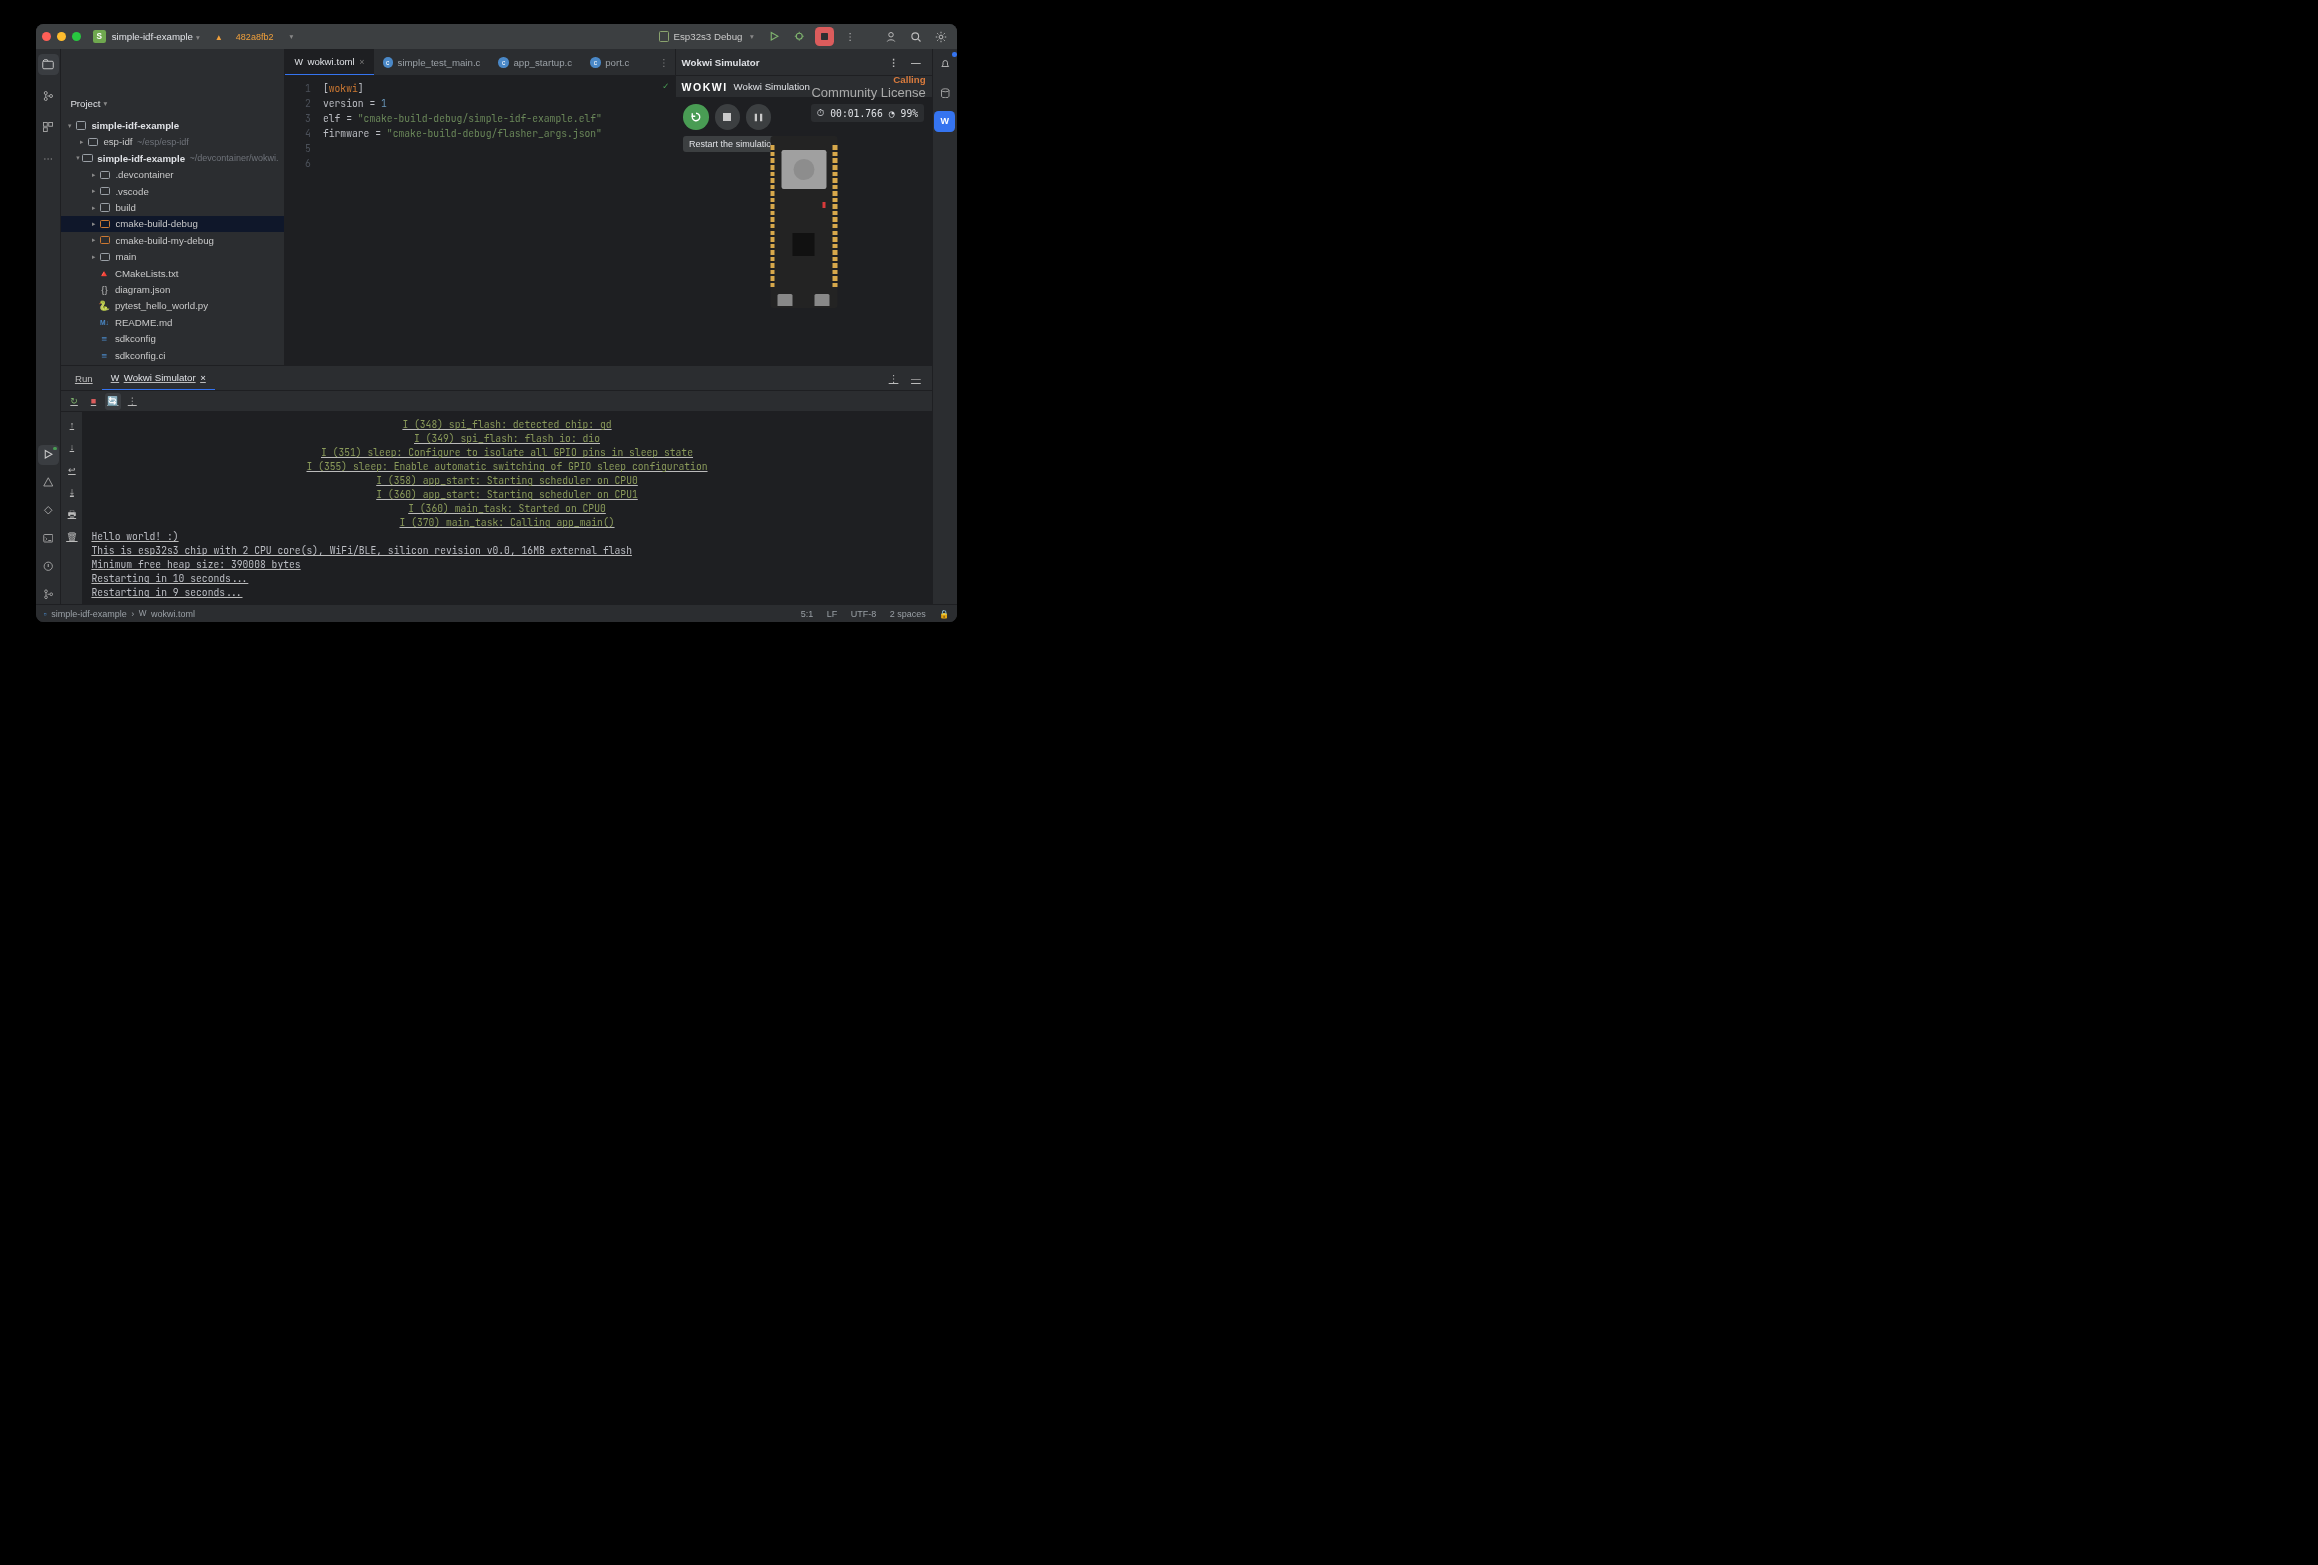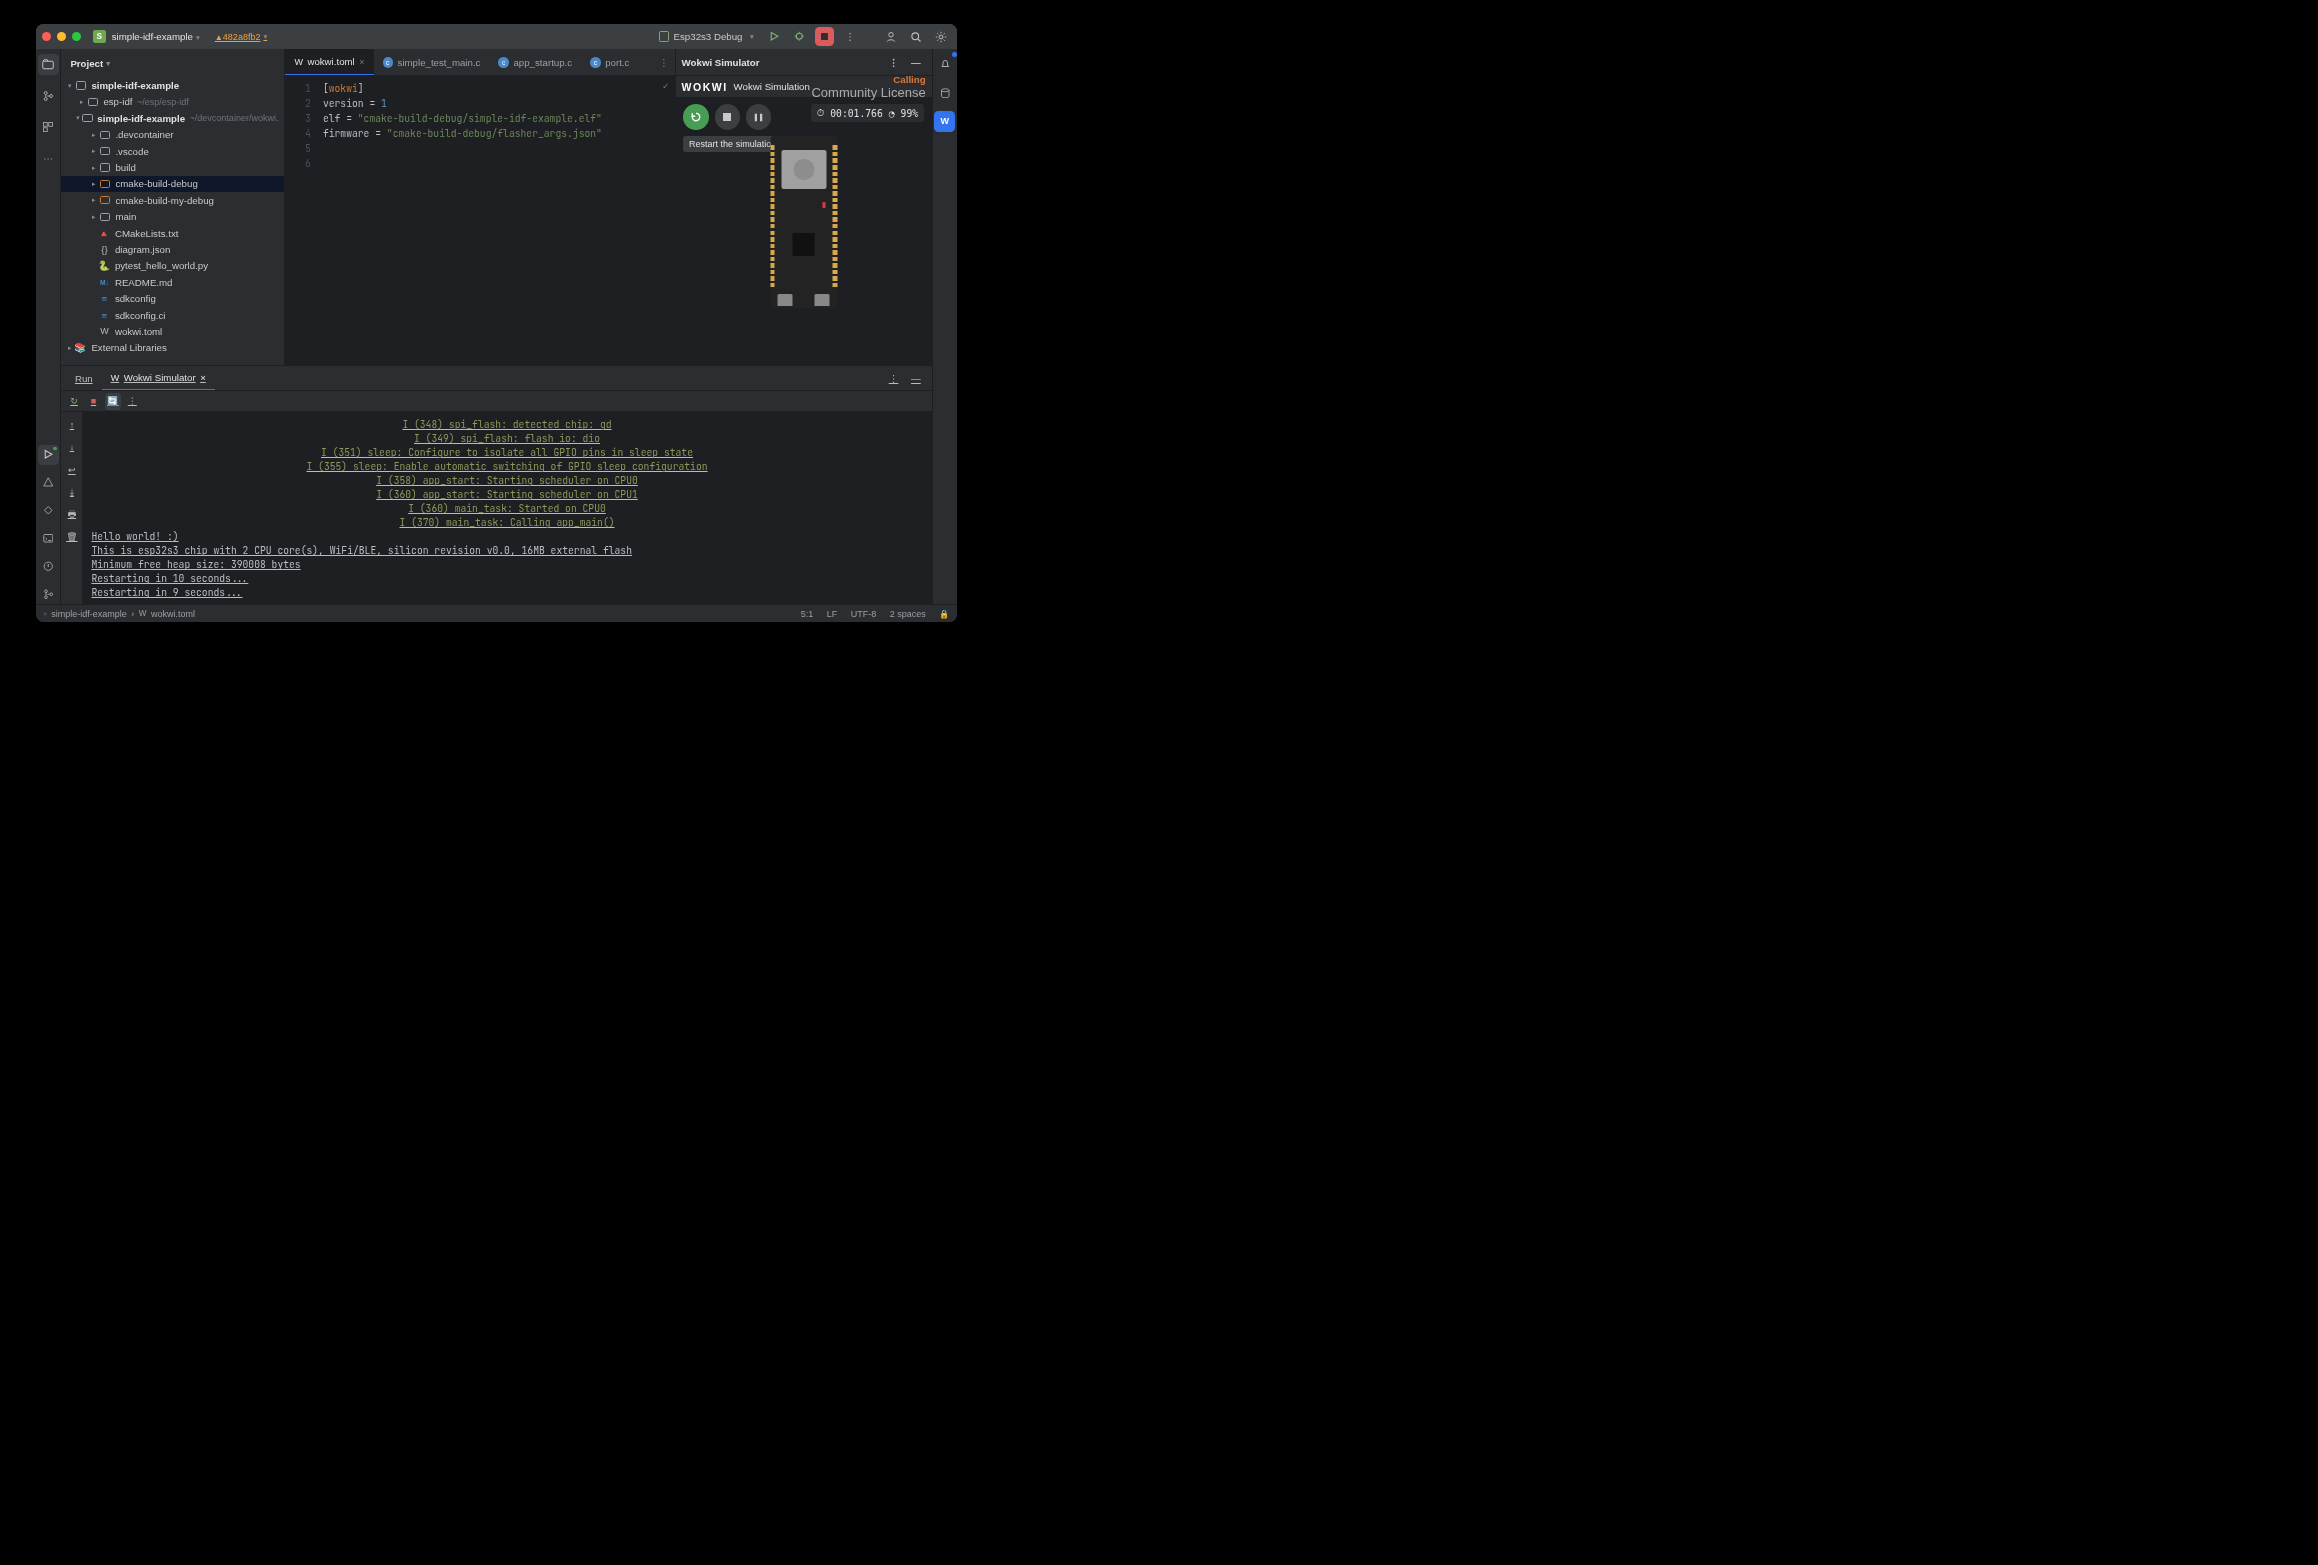--- a/index.html
+++ b/index.html
@@ -9,41 +9,41 @@
   
   .titlebar { height: 25.4px; background: #3c3f41; display: flex; align-items: center; padding: 0 6px; gap: 6px; }
   .traffic { display: flex; gap: 6px; margin-right: 6px; }
   .tlight { width: 9px; height: 9px; border-radius: 50%; }
   .tlight.red { background: #ff5f57; }
   .tlight.yellow { background: #febc2e; }
   .tlight.green { background: #28c840; }
   .proj-badge { width: 12.7px; height: 12.7px; background: #6fa84f; border-radius: 2.2px; color: #fff; font-weight: 700; font-size: 8.2px; display: flex; align-items: center; justify-content: center; }
   .title-text { color: #dfe1e5; font-size: 9.7px; }
   .chev-down::after { content: "▾"; margin-left: 3px; color: #888; font-size: 7.5px; }
-  .warn-badge { color: #f0a03c; font-size: 9px; display: flex; align-items: center; gap: 0; margin-left: 9px; text-decoration: underline; }
+  .warn-badge { color: #f0a03c; font-size: 9px; display: flex; align-items: center; gap: 13px; margin-left: 9px; }
   .warn-ico::before { content: "▲"; font-size: 8.2px; }
   .flex-spacer { flex: 1; }
   .btn-ico { width: 19.4px; height: 19.4px; display: flex; align-items: center; justify-content: center; border-radius: 3px; cursor: pointer; color: #bdbdbd; }
   .run-config { display: flex; align-items: center; gap: 4.5px; padding: 0 4.5px; color: #c9c9c9; }
   .chip-ico { width: 10.5px; height: 10.5px; border: 1px solid #8aa36e; border-radius: 1.5px; position: relative; }
   .stop-btn { background: #db5c5c; border-radius: 4.5px; }
   .stop-btn .sq { width: 7.5px; height: 7.5px; background: #2e2f31; border-radius: 0.7px; }
   
   
   .body { flex: 1; display: flex; min-height: 0; }
   .left-gutter { width: 25.4px; background: #2b2d30; border-right: 0.7px solid #1e1f22; display: flex; flex-direction: column; align-items: center; padding-top: 4.5px; gap: 10.5px; }
   .gutter-ico { width: 21px; height: 21px; display: flex; align-items: center; justify-content: center; border-radius: 4.5px; cursor: pointer; color: #a9a9a9; }
   .gutter-ico.active { background: #3a3d41; }
   
   .main-area { flex: 1; display: flex; flex-direction: column; min-width: 0; }
   .upper-split { flex: 1; display: flex; min-height: 0; }
   
   
   .project-panel { width: 224px; background: #2b2d30; border-right: 0.7px solid #1e1f22; display: flex; flex-direction: column; }
-  .panel-header { height: 28px; display: flex; align-items: center; padding: 0 9px; font-weight: 700; color: #dfe1e5; }
+  .panel-header { height: 28px; display: flex; align-items: center; padding: 0 9px; font-weight: 400; color: #dfe1e5; margin-top: 40px; }
   .tree { flex: 1; overflow: auto; font-size: 9.7px; }
   .tree-row { display: flex; align-items: center; height: 16.4px; padding-right: 6px; cursor: pointer; white-space: nowrap; }
   .tree-row.selected { background: #0f172a; }
   .t-indent { display: inline-block; }
   .t-chev { width: 10.5px; text-align: center; color: #888; font-size: 6.7px; }
   .t-ico { width: 12px; height: 12px; margin-right: 4.5px; display: inline-flex; align-items: center; justify-content: center; }
   .t-label { color: #c9c9c9; }
   .t-label.bold { font-weight: 700; color: #dfe1e5; }
   .t-hint { color: #6f737a; margin-left: 4.5px; font-size: 9px; }
   .fo-ico { width: 10.5px; height: 8.2px; border: 0.9px solid #9aa0a6; border-radius: 1.5px; position: relative; }

